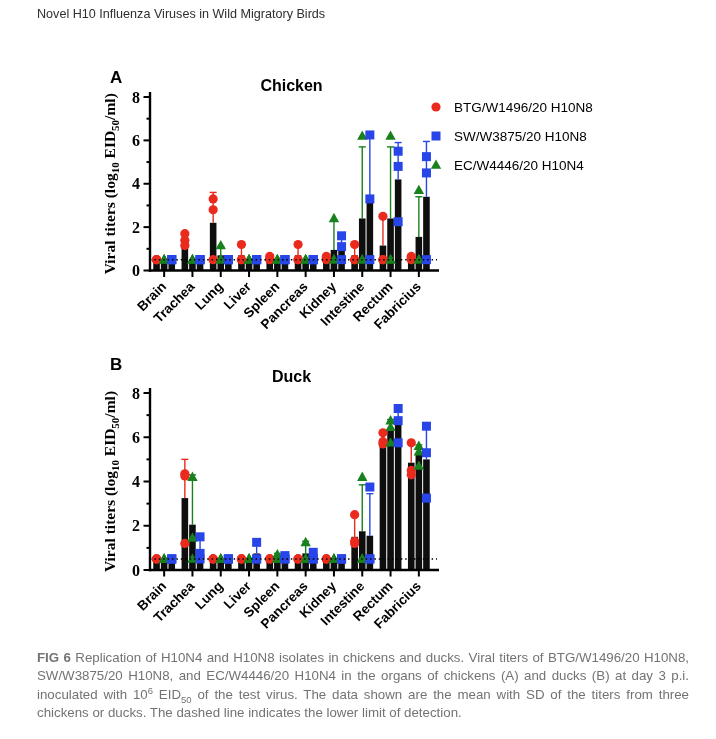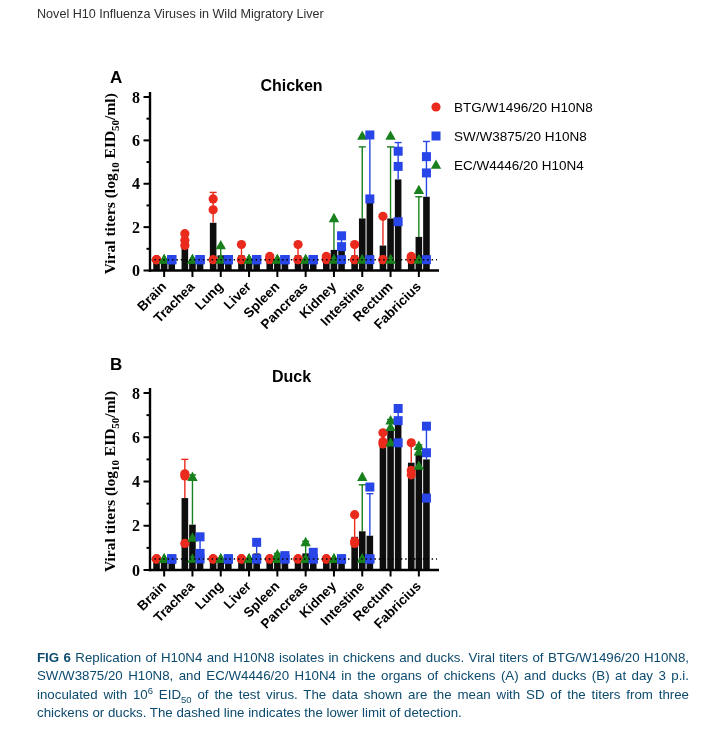--- a/index.html
+++ b/index.html
@@ -8,31 +8,31 @@
     font-family:"Liberation Sans",sans-serif;color:#1a1a1a;
   }
   .running-head{
     position:absolute;left:37px;top:7px;font-size:12.6px;color:#2f2f2f;
   }
   .panel-svg{position:absolute;left:0;display:block;}
   #panelA{top:60px;}
   #panelB{top:353px;}
   .caption{
     position:absolute;left:37px;top:649px;width:652px;
-    font-size:13.3px;line-height:18.4px;text-align:justify;color:#0c4a6e;
+    font-size:13.3px;line-height:18.4px;text-align:justify;color:#737373;
   }
   .caption .b{font-weight:bold;}
   .caption .sup{font-size:9.5px;vertical-align:super;line-height:0;}
   .caption .sub{font-size:9.5px;vertical-align:sub;line-height:0;}
 </style>
 </head>
 <body>
 
 <div id="page">
-  <div class="running-head">Novel H10 Influenza Viruses in Wild Migratory Liver</div>
+  <div class="running-head">Novel H10 Influenza Viruses in Wild Migratory Birds</div>
 
   <svg id="panelA" class="panel-svg" width="716" height="293">
       <text x="110" y="23" font-size="17" font-weight="bold" fill="#000">A</text>
       <text x="291.5" y="31" font-size="16" font-weight="bold" text-anchor="middle" fill="#000">Chicken</text>
       <text x="115" y="123.75" text-anchor="middle" font-size="15.5" font-family="&quot;Liberation Serif&quot;,serif" font-weight="bold" fill="#000" transform="rotate(-90 115 123.75)"><tspan dy="0" font-size="15.5">Viral titers (log</tspan><tspan dy="3.5" font-size="11">10</tspan><tspan dy="-3.5" font-size="15.5"> EID</tspan><tspan dy="3.5" font-size="11">50</tspan><tspan dy="-3.5" font-size="15.5">/ml)</tspan></text>
       <g>
         <rect x="153.25" y="199.65625" width="6.6" height="10.84375" fill="#0e0e0e"></rect>
         <rect x="181.54999999999998" y="180.1375" width="6.6" height="30.36250000000001" fill="#0e0e0e"></rect>
         <rect x="209.85" y="162.7875" width="6.6" height="47.712500000000006" fill="#0e0e0e"></rect>
         <rect x="238.15" y="195.31875" width="6.6" height="15.181250000000006" fill="#0e0e0e"></rect>

